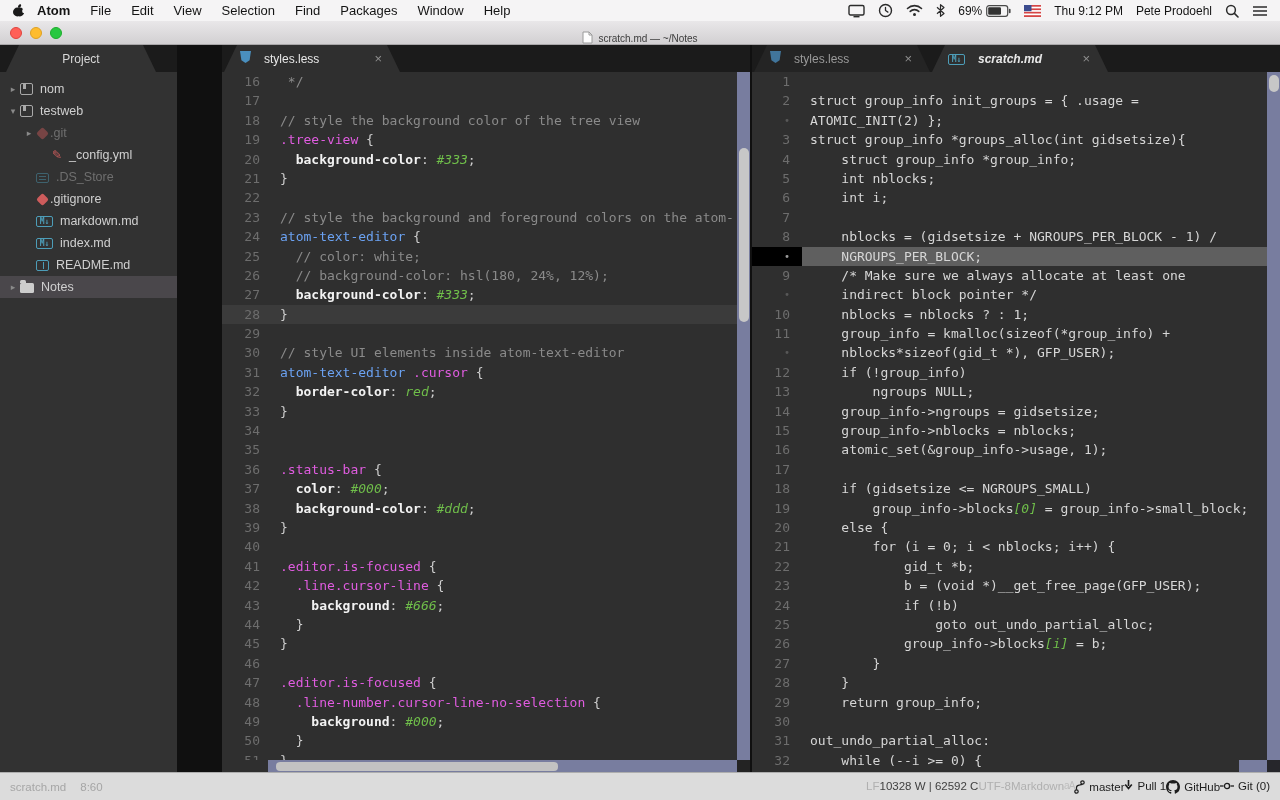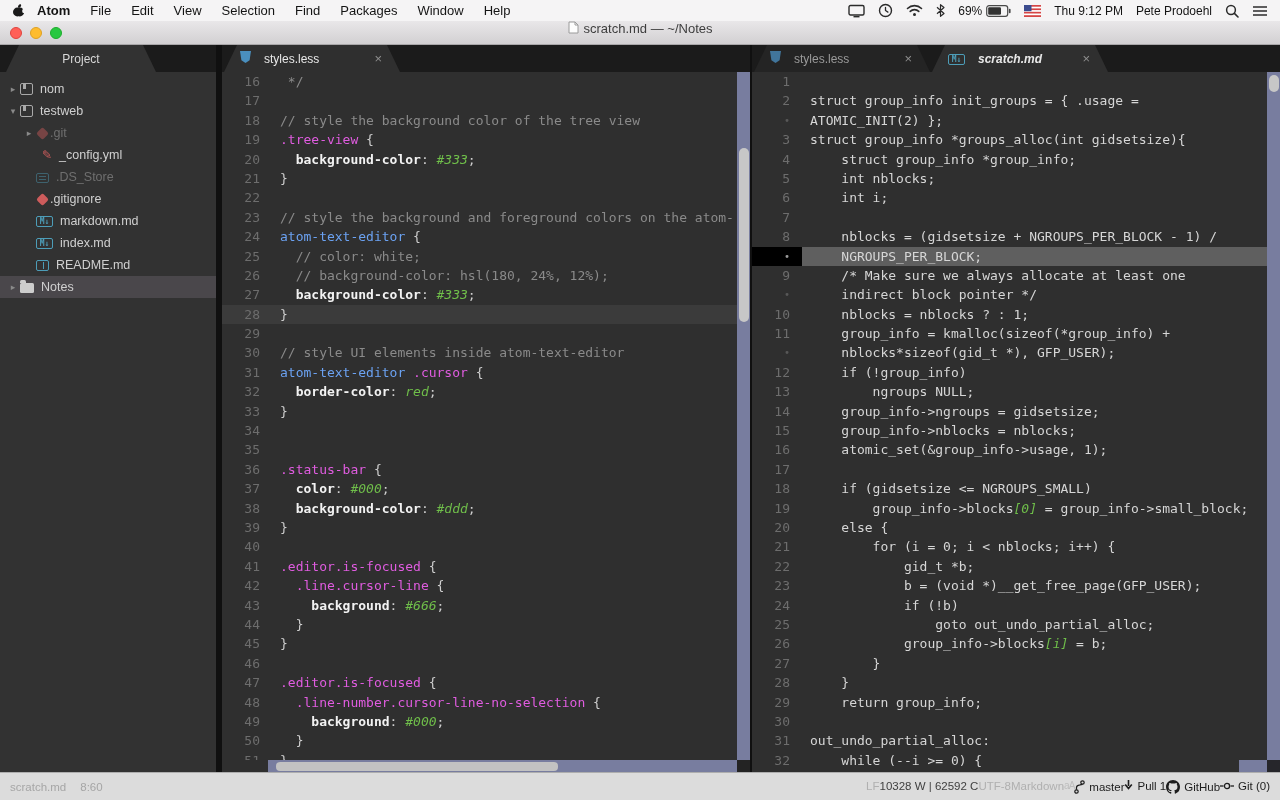--- a/index.html
+++ b/index.html
@@ -12,21 +12,21 @@
   .menubar .menu-item { padding:0 10px; }
   .menubar .menu-item.app { font-weight:bold; padding-left:12px; }
   .mb-spacer { flex:1; }
   .mb-right { display:flex; align-items:center; gap:13px; font-size:12px; }
   .mb-right svg { display:block; }
   .mb-batt-group { display:flex; align-items:center; gap:4px; }
 
   
   .titlebar { position:absolute; top:21px; left:0; right:0; height:24px;
               background:linear-gradient(#e9e7e9,#d2d0d2); border-bottom:1px solid #a9a7a9;
-              display:flex; align-items:flex-start; justify-content:center; font-size:13px; color:#3d3d3d; }
+              display:flex; align-items:flex-end; justify-content:center; font-size:10px; color:#3d3d3d; }
   .lights { position:absolute; left:10px; top:6px; display:flex; gap:8px; }
   .light { width:12px; height:12px; border-radius:50%; }
   .light.red { background:#ff5f57; border:1px solid #e0443e; }
   .light.yellow { background:#febc2e; border:1px solid #dea123; }
   .light.green { background:#28c840; border:1px solid #1dad2b; }
   .title-doc-icon { margin-right:5px; }
 
   
   .workspace { position:absolute; top:45px; left:0; right:0; bottom:28px; background:#101010; }
   .pane { position:absolute; top:0; bottom:0; }
@@ -35,21 +35,21 @@
   .tab { position:relative; height:27px; line-height:28px; min-width:176px; margin-left:2px;
          padding:0 30px 0 16px; font-size:12px; color:#9a9a9a; background:#242424;
          clip-path:polygon(13px 0, calc(100% - 13px) 0, 100% 100%, 0 100%);
          display:flex; align-items:center; gap:6px; }
   .tab.active { background:#2f2f2f; color:#e8e8e8; }
   .tab.italic .tab-label { font-style:italic; font-weight:bold; }
   .tab .close { position:absolute; right:18px; top:0; color:#8f8f8f; font-size:13px; line-height:27px; }
   .project-tab { min-width:150px; margin-left:6px; justify-content:center; background:#323232; color:#d8d8d8; padding:0 16px; }
 
   
-  #tree-pane { left:0; width:216px; background:#323232; }
+  #tree-pane { left:0; width:177px; background:#323232; }
   .tree-list { position:absolute; top:27px; left:0; right:0; bottom:0; padding-top:6px; background:#323232; }
   .tree-item { display:flex; align-items:center; height:22px; font-size:12.5px; color:#d0d0d0; }
   .tree-item.selected { background:#4a474b; }
   .chev { width:14px; text-align:center; color:#8a8a8a; font-size:9px; flex:none; }
   .ticon { flex:none; margin-right:7px; display:inline-block; }
   .tlabel.dim { color:#6f6f6f; }
   .ticon.dimic { opacity:.45; }
 
   .ic-repo { width:13px; height:12px; border:1px solid #a9a9a9; border-radius:2px; position:relative; }
   .ic-repo::after { content:""; position:absolute; left:2px; top:0; width:3px; height:5px; background:#a9a9a9; }
@@ -211,21 +211,21 @@
         <div class="tree-item" style="padding-left: 6px;">
           <span class="chev">▾</span>
           <span class="ticon ic-repo"></span>
           <span class="tlabel">testweb</span>
         </div>
         <div class="tree-item" style="padding-left: 22px;">
           <span class="chev">▸</span>
           <span class="ticon ic-git dimic"></span>
           <span class="tlabel dim">.git</span>
         </div>
-        <div class="tree-item" style="padding-left: 28px;">
+        <div class="tree-item" style="padding-left: 38px;">
           <span class="chev"></span>
           <span class="ticon ic-config"></span>
           <span class="tlabel">_config.yml</span>
         </div>
         <div class="tree-item" style="padding-left: 22px;">
           <span class="chev"></span>
           <span class="ticon ic-binary dimic"></span>
           <span class="tlabel dim">.DS_Store</span>
         </div>
         <div class="tree-item" style="padding-left: 22px;">

